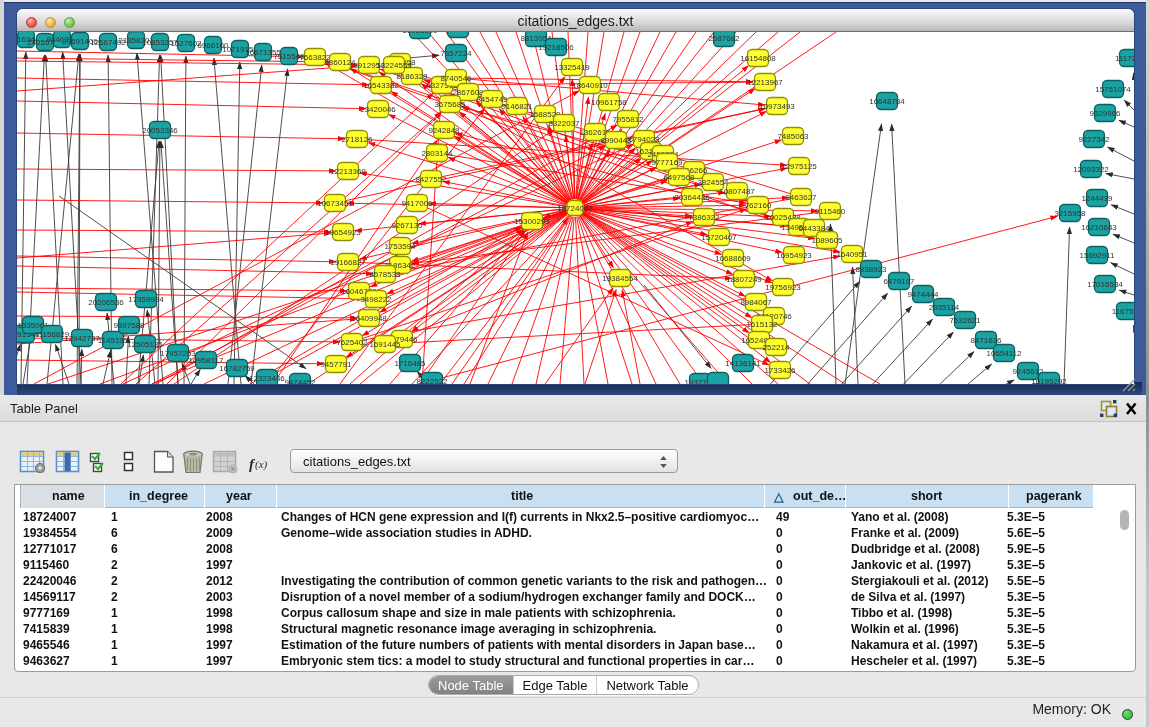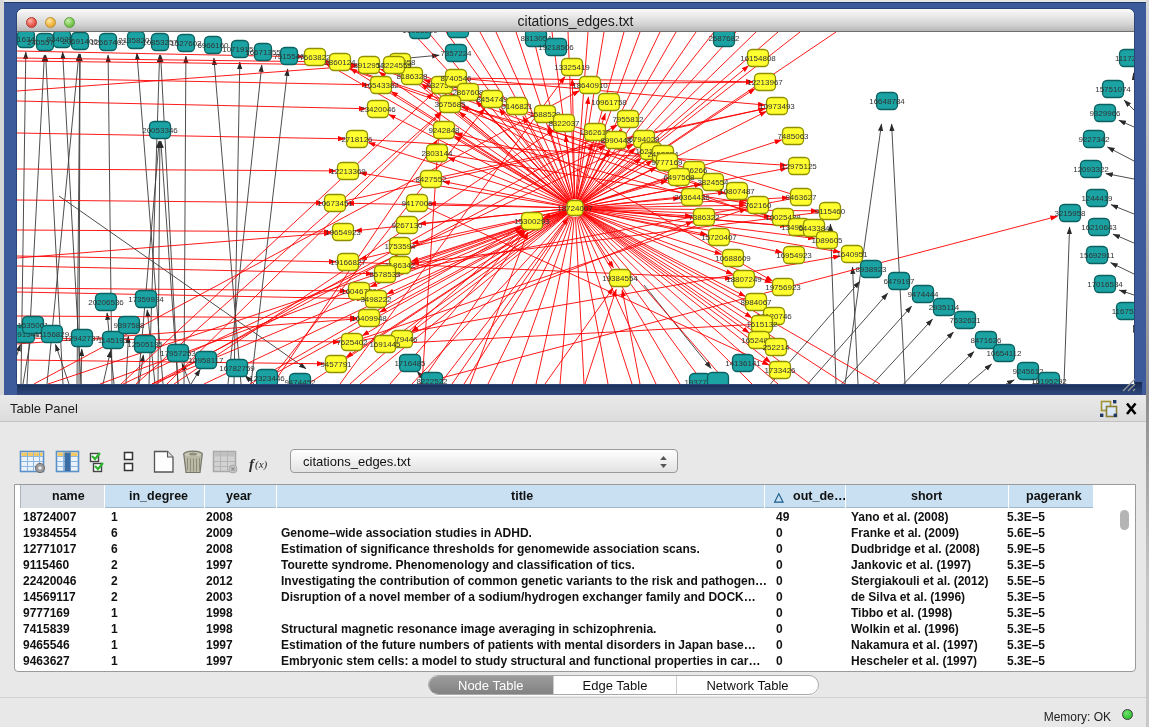--- a/index.html
+++ b/index.html
@@ -32,26 +32,26 @@
   border:1px solid #9a9a9a; border-radius:0 0 4px 4px; background:#fff; overflow:hidden;font-weight:bold; }
 #thead { position:absolute; left:5px; top:0; width:1073px; height:23px; background:#c8e0f1;
   border-bottom:1px solid #9fb7c7; border-left:1px solid #aab4bc; }
 #thead span { position:absolute; top:4px; font-size:12.5px; color:#111; }
 #thead i { position:absolute; top:0; width:1px; height:23px; background:#fff; font-style:normal; }
 .tr { position:relative; height:16px; font-size:12px; color:#111; white-space:nowrap; }
 .tr span { position:absolute; top:1px; }
 #tabs { position:absolute; left:428px; top:675px; height:20px; border:1px solid #aaa;
   border-radius:10px; background:#fff; overflow:hidden; font-size:13px;
   box-shadow:0 1px 0 rgba(255,255,255,.8); }
-#tabs div { float:left; height:20px; line-height:19px; padding:0 29px; color:#111; }
+#tabs div { float:left; height:20px; line-height:19px; padding:0 9px; color:#111; }
 #tabs .sel { background:linear-gradient(#9c9c9c,#7f7f7f); color:#fff; }
 #tabs .d { padding:0; width:1px; background:#ccc; }
 #status { position:absolute; left:0; top:697px; width:1149px; height:27px; background:#e8e8e8;
   border-top:1px solid #d2d2d2; }
-#mem { position:absolute; right:38px; top:12px; font-size:12px; color:#222;text-align:right; }
+#mem { position:absolute; right:38px; top:3px; font-size:14px; color:#222;text-align:right; }
 #memdot { position:absolute; right:16px; top:11px; width:11px; height:11px; border-radius:50%;
   background:radial-gradient(circle at 38% 32%, #6fdf6f, #2fc42f 75%); border:1.5px solid #3a3a3a; }
 </style></head><body>
 <div id="net">
  <div id="winshadow"></div>
  <div id="win">
   <div id="titlebar">
     <span class="tl" style="left:8.5px;background:radial-gradient(circle at 35% 30%,#ffb3a7,#e4584c 60%,#c33a30);border:1px solid #b5352b"></span>
     <span class="tl" style="left:27.5px;background:radial-gradient(circle at 35% 30%,#ffe9a8,#f0b43e 60%,#d1932a);border:1px solid #c08f2d"></span>
     <span class="tl" style="left:46.5px;background:radial-gradient(circle at 35% 30%,#c8f0b0,#78c74e 60%,#57a636);border:1px solid #5d9e3b"></span>
@@ -674,73 +674,73 @@
       <i style="left:255px"></i>
   <i style="left:743px"></i>
       <i style="left:824px"></i>
       <i style="left:987px"></i>
  </div>
  <div style="position:absolute;left:0;top:24px;width:1120px">
 <div class="tr">
         <span style="left:8px">18724007</span>
         <span style="left:96px">1</span>
         <span style="left:191px">2008</span>
+        <span style="left:266px">Changes of HCN gene expression and I(f) currents in Nkx2.5–positive cardiomyoc…</span>
         <span style="left:761px">49</span>
         <span style="left:836px">Yano et al. (2008)</span>
         <span style="left:992px">5.3E–5</span>
       </div>
 <div class="tr">
         <span style="left:8px">19384554</span>
         <span style="left:96px">6</span>
         <span style="left:191px">2009</span>
         <span style="left:266px">Genome–wide association studies in ADHD.</span>
         <span style="left:761px">0</span>
         <span style="left:836px">Franke et al. (2009)</span>
         <span style="left:992px">5.6E–5</span>
       </div>
 <div class="tr">
         <span style="left:8px">12771017</span>
         <span style="left:96px">6</span>
         <span style="left:191px">2008</span>
-        <span style="left:266px">Estimation of significance thresholds for genomewide association scans.</span>
         <span style="left:761px">0</span>
         <span style="left:836px">Dudbridge et al. (2008)</span>
         <span style="left:992px">5.9E–5</span>
       </div>
 <div class="tr">
         <span style="left:8px">9115460</span>
         <span style="left:96px">2</span>
         <span style="left:191px">1997</span>
-        <span style="left:266px">Tourette syndrome. Phenomenology and classification of tics.</span>
         <span style="left:761px">0</span>
         <span style="left:836px">Jankovic et al. (1997)</span>
         <span style="left:992px">5.3E–5</span>
       </div>
 <div class="tr">
         <span style="left:8px">22420046</span>
         <span style="left:96px">2</span>
         <span style="left:191px">2012</span>
         <span style="left:266px">Investigating the contribution of common genetic variants to the risk and pathogen…</span>
         <span style="left:761px">0</span>
         <span style="left:836px">Stergiakouli et al. (2012)</span>
         <span style="left:992px">5.5E–5</span>
       </div>
 <div class="tr">
         <span style="left:8px">14569117</span>
         <span style="left:96px">2</span>
         <span style="left:191px">2003</span>
         <span style="left:266px">Disruption of a novel member of a sodium/hydrogen exchanger family and DOCK…</span>
         <span style="left:761px">0</span>
-        <span style="left:836px">de Silva et al. (1996)</span>
+        <span style="left:836px">de Silva et al. (1997)</span>
         <span style="left:992px">5.3E–5</span>
       </div>
 <div class="tr">
         <span style="left:8px">9777169</span>
         <span style="left:96px">1</span>
         <span style="left:191px">1998</span>
+        <span style="left:266px">Corpus callosum shape and size in male patients with schizophrenia.</span>
         <span style="left:761px">0</span>
         <span style="left:836px">Tibbo et al. (1998)</span>
         <span style="left:992px">5.3E–5</span>
       </div>
 <div class="tr">
         <span style="left:8px">7415839</span>
         <span style="left:96px">1</span>
         <span style="left:191px">1998</span>
         <span style="left:266px">Structural magnetic resonance image averaging in schizophrenia.</span>
         <span style="left:761px">0</span>
@@ -753,21 +753,21 @@
         <span style="left:191px">1997</span>
         <span style="left:266px">Estimation of the future numbers of patients with mental disorders in Japan base…</span>
         <span style="left:761px">0</span>
         <span style="left:836px">Nakamura et al. (1997)</span>
         <span style="left:992px">5.3E–5</span>
       </div>
 <div class="tr">
         <span style="left:8px">9463627</span>
         <span style="left:96px">1</span>
         <span style="left:191px">1997</span>
-        <span style="left:266px">Embryonic stem cells: a model to study structural and functional properties in car…</span>
+        <span style="left:266px">Embryonic stem tics: a model to study structural and functional properties in car…</span>
         <span style="left:761px">0</span>
         <span style="left:836px">Hescheler et al. (1997)</span>
         <span style="left:992px">5.3E–5</span>
       </div>
  </div>
  <div style="position:absolute;left:1105px;top:25px;width:9px;height:20px;border-radius:5px;background:#b5b5b5"></div>
 </div>
 <div id="tabs">
  <div class="sel">Node Table</div>
     <div class="d"></div>

